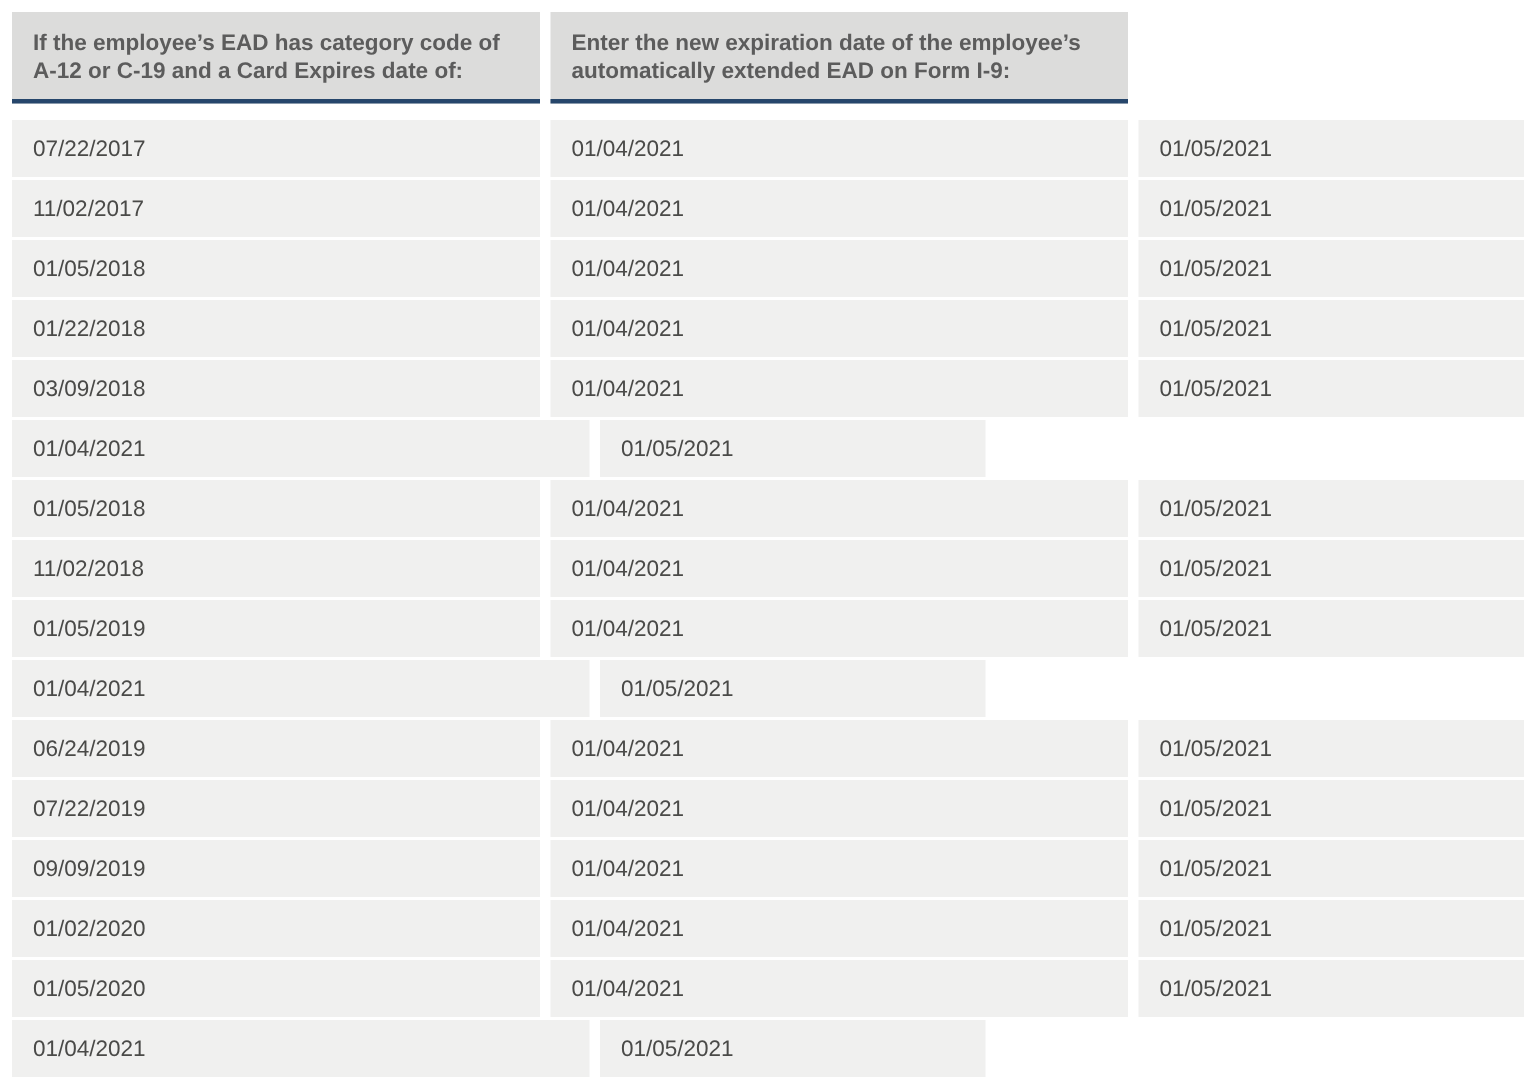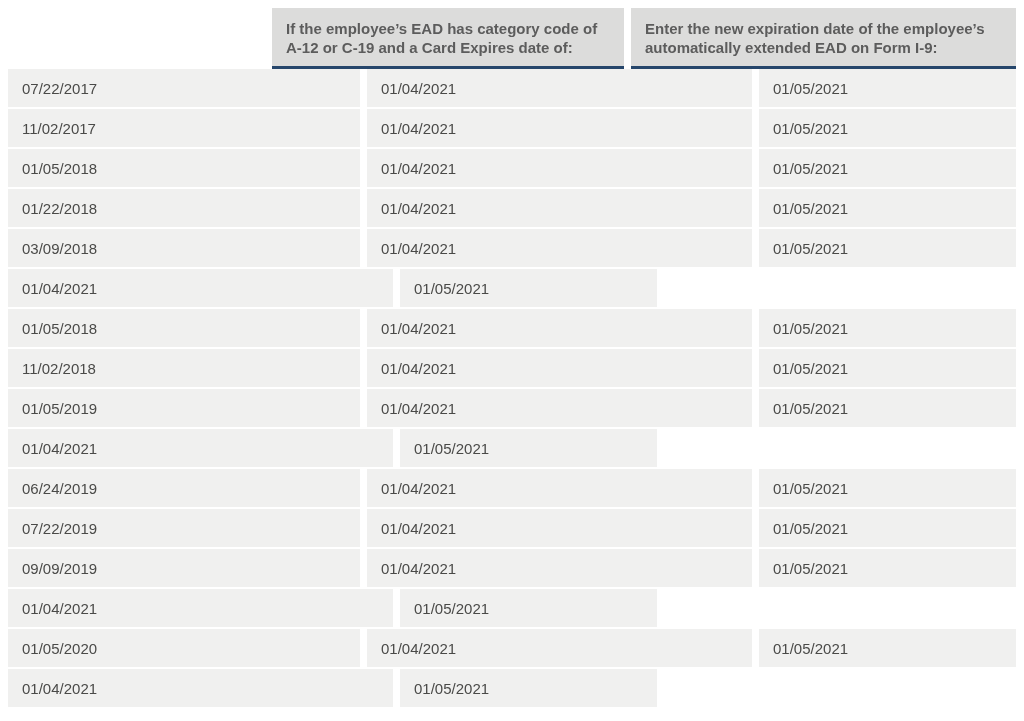--- a/index.html
+++ b/index.html
@@ -15,40 +15,39 @@
     box-sizing: border-box;
     padding: 8px;
     overflow: hidden;
   }
   .table {
     width: 1008px;
   }
   .thead {
     display: flex;
     gap: 7px;
-    justify-content: flex-end;
   }
   .th {
     background: #dcdcdb;
     border-bottom: 3px solid #26466b;
     color: #5c5c5c;
     font-weight: bold;
     font-size: 15px;
     line-height: 19px;
     box-sizing: border-box;
     height: 61px; 
     padding: 11px 14px 0 14px;
   }
   .tbody .tr {
     display: flex;
     gap: 7px;
     margin-top: 2px;
   }
   .tbody .tr:first-child {
-    margin-top: 0;
+    margin-top: 11px;
   }
   .td {
     background: #f0f0ef;
     color: #4a4a48;
     font-size: 15px;
     box-sizing: border-box;
     height: 38px;
     padding: 0 14px;
     display: flex;
     align-items: center;
@@ -124,20 +123,21 @@
           <div class="td col1">07/22/2019</div>
           <div class="td col2">01/04/2021</div>
           <div class="td col3">01/05/2021</div>
         </div>
         <div class="tr">
           <div class="td col1">09/09/2019</div>
           <div class="td col2">01/04/2021</div>
           <div class="td col3">01/05/2021</div>
         </div>
         <div class="tr">
+          <div class="td col1">01/02/2020</div>
           <div class="td col2">01/04/2021</div>
           <div class="td col3">01/05/2021</div>
         </div>
         <div class="tr">
           <div class="td col1">01/05/2020</div>
           <div class="td col2">01/04/2021</div>
           <div class="td col3">01/05/2021</div>
         </div>
         <div class="tr">
           <div class="td col2">01/04/2021</div>

